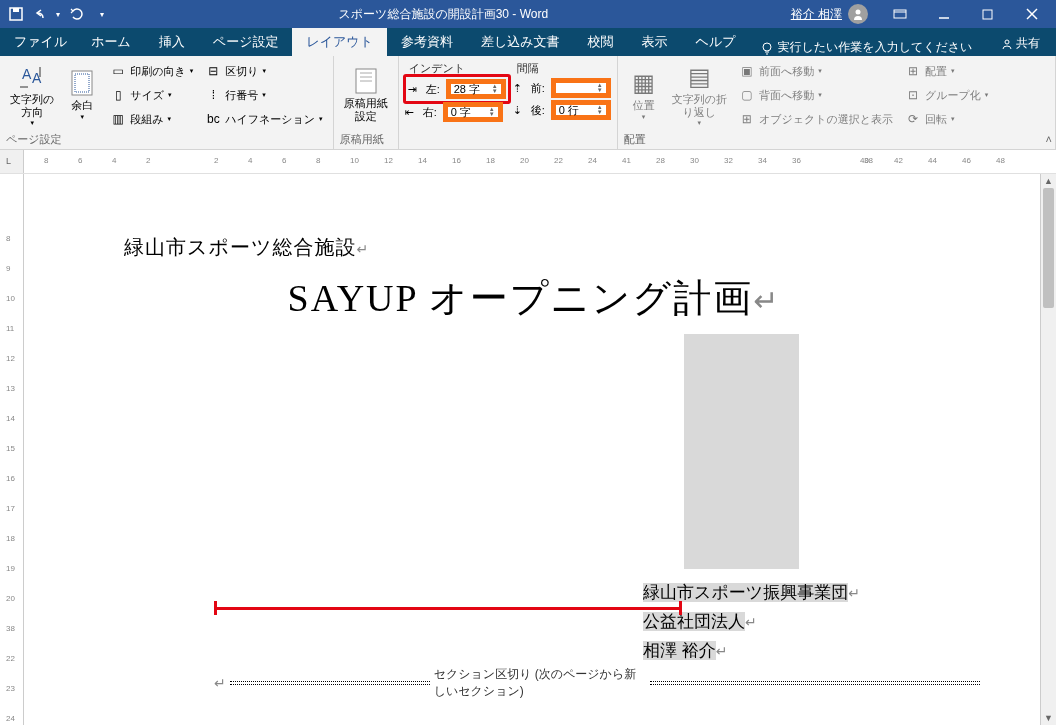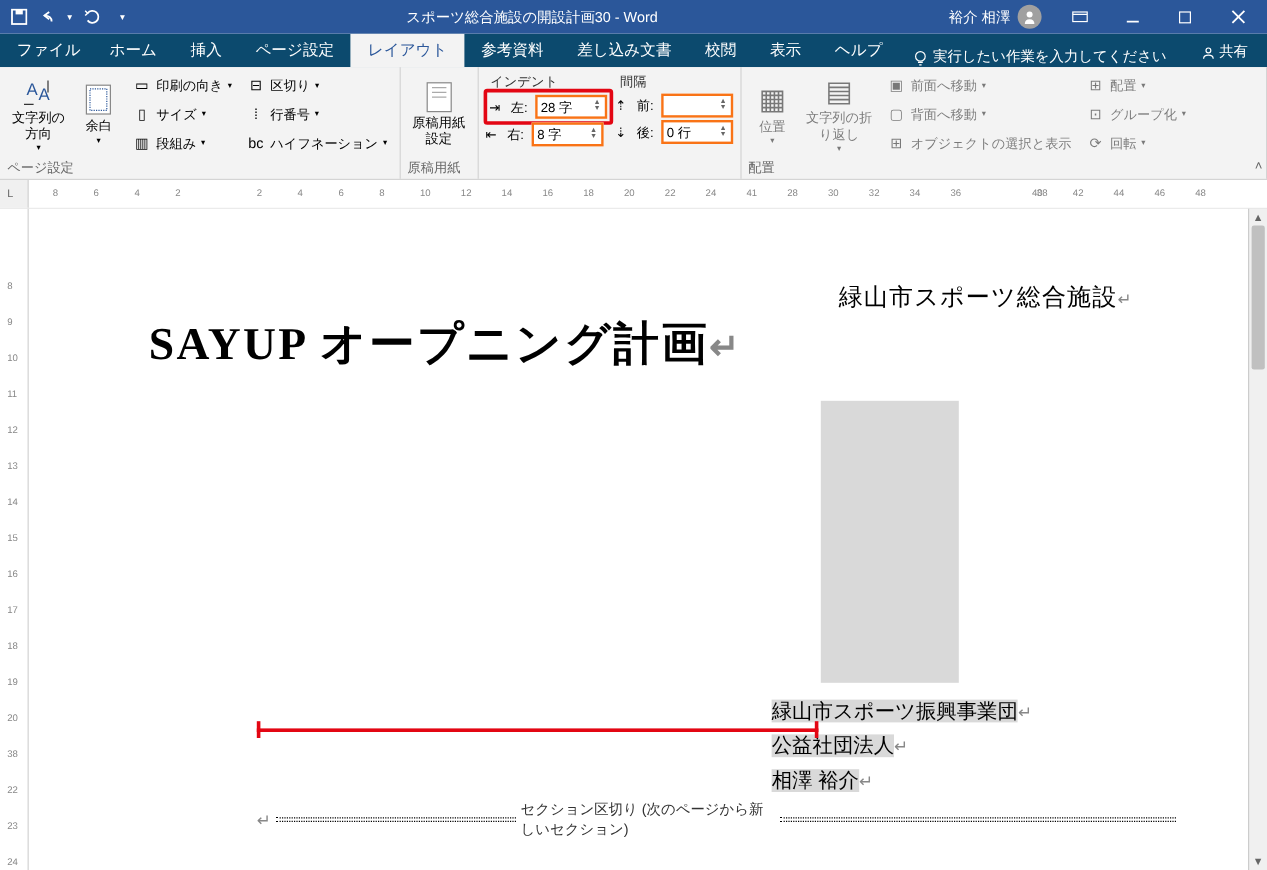--- a/index.html
+++ b/index.html
@@ -16,21 +16,21 @@
     .title-bar {
       background: #2b579a;
       height: 28px;
       display: flex;
       align-items: center;
       color: white;
       position: relative;
     }
     .title-bar-left { display: flex; align-items: center; padding-left: 8px; gap: 8px; }
     .title-bar-center { flex: 1; text-align: center; font-size: 12px; }
-    .title-bar-right { display: flex; align-items: center; gap: 4px; padding-right: 4px; }
+    .title-bar-right { display: flex; align-items: center; gap: 4px; padding-right: 4px; text-decoration: underline; }
     .qat-icon { width: 16px; height: 16px; display: inline-flex; align-items: center; justify-content: center; cursor: pointer; }
     .user-badge { display: flex; align-items: center; gap: 6px; padding: 0 8px; }
     .user-avatar { width: 20px; height: 20px; border-radius: 50%; background: #a0a0a0; display:flex; align-items:center;justify-content:center; }
     .win-btn { width: 40px; height: 28px; display: flex; align-items: center; justify-content: center; cursor: pointer; }
     
     
     .ribbon-tabs {
       background: #0c4a6e;
       height: 28px;
       display: flex;
@@ -109,21 +109,21 @@
       font-size: 11px;
       height: 22px;
     }
     .small-btn .ico { width: 16px; height: 16px; display: inline-flex; align-items: center; justify-content: center; font-size: 12px; }
     
     .sub-label { font-size: 11px; color: #333; padding: 1px 4px; }
     .spin-row { display: flex; align-items: center; gap: 2px; height: 22px; }
     .spin-row .leadico { width: 16px; font-size: 11px; }
     .spin-row label { font-size: 11px; width: 18px; }
     .spin-input {
-      border: 2px solid #f97316;
+      border: 5px solid #f97316;
       background: white;
       width: 60px;
       height: 20px;
       font-size: 11px;
       padding: 0 3px;
       display: flex;
       align-items: center;
       justify-content: space-between;
     }
     .spin-arrows { display: flex; flex-direction: column; font-size: 6px; line-height: 5px; color: #666; }
@@ -190,30 +190,30 @@
       overflow: hidden;
       padding: 60px 100px 0 100px;
     }
     
     .doc-content {
       width: 820px;
       margin: 0 auto;
       font-family: "MS Mincho", "Yu Mincho", serif;
     }
     .subtitle-line {
-      text-align: right;
+      text-align: left;
       font-size: 20px;
       letter-spacing: 1px;
-      margin-bottom: 0;
+      margin-bottom: 12px;
     }
     .title-line {
+      text-align: center;
       font-size: 38px;
       letter-spacing: 2px;
       margin-bottom: 4px;
-      font-weight: bold;
     }
     .para-mark { color: #888; font-size: 14px; }
     .para-mark-large { color: #888; font-size: 30px; }
     
     .gray-block {
       position: absolute;
       background: #d9d9d9;
     }
     
     .author-block {
@@ -479,21 +479,21 @@
                   <span>▲</span>
                   <span>▼</span>
                 </span>
             </div>
           </div>
         </div>
         <div class="spin-row">
           <span class="leadico">⇤</span>
           <label>右:</label>
           <div class="spin-input">
-            <span>8 字</span>
+            <span>0 字</span>
             <span class="spin-arrows">
                 <span>▲</span>
                 <span>▼</span>
               </span>
           </div>
         </div>
       </div>
       <div>
         <div class="sub-label">間隔</div>
         <div class="spin-row">

